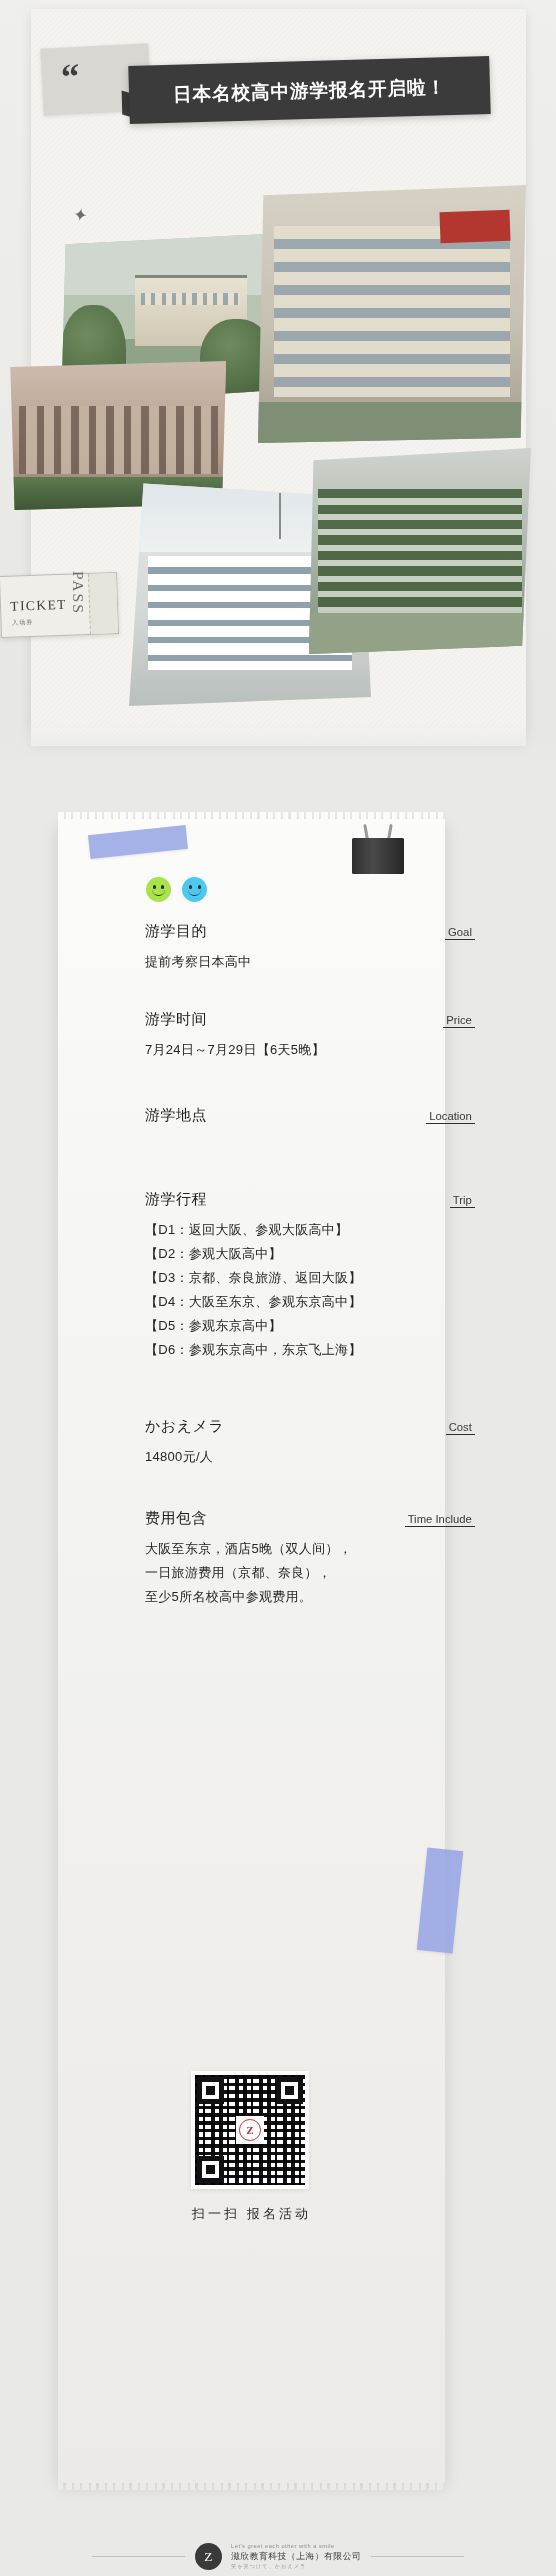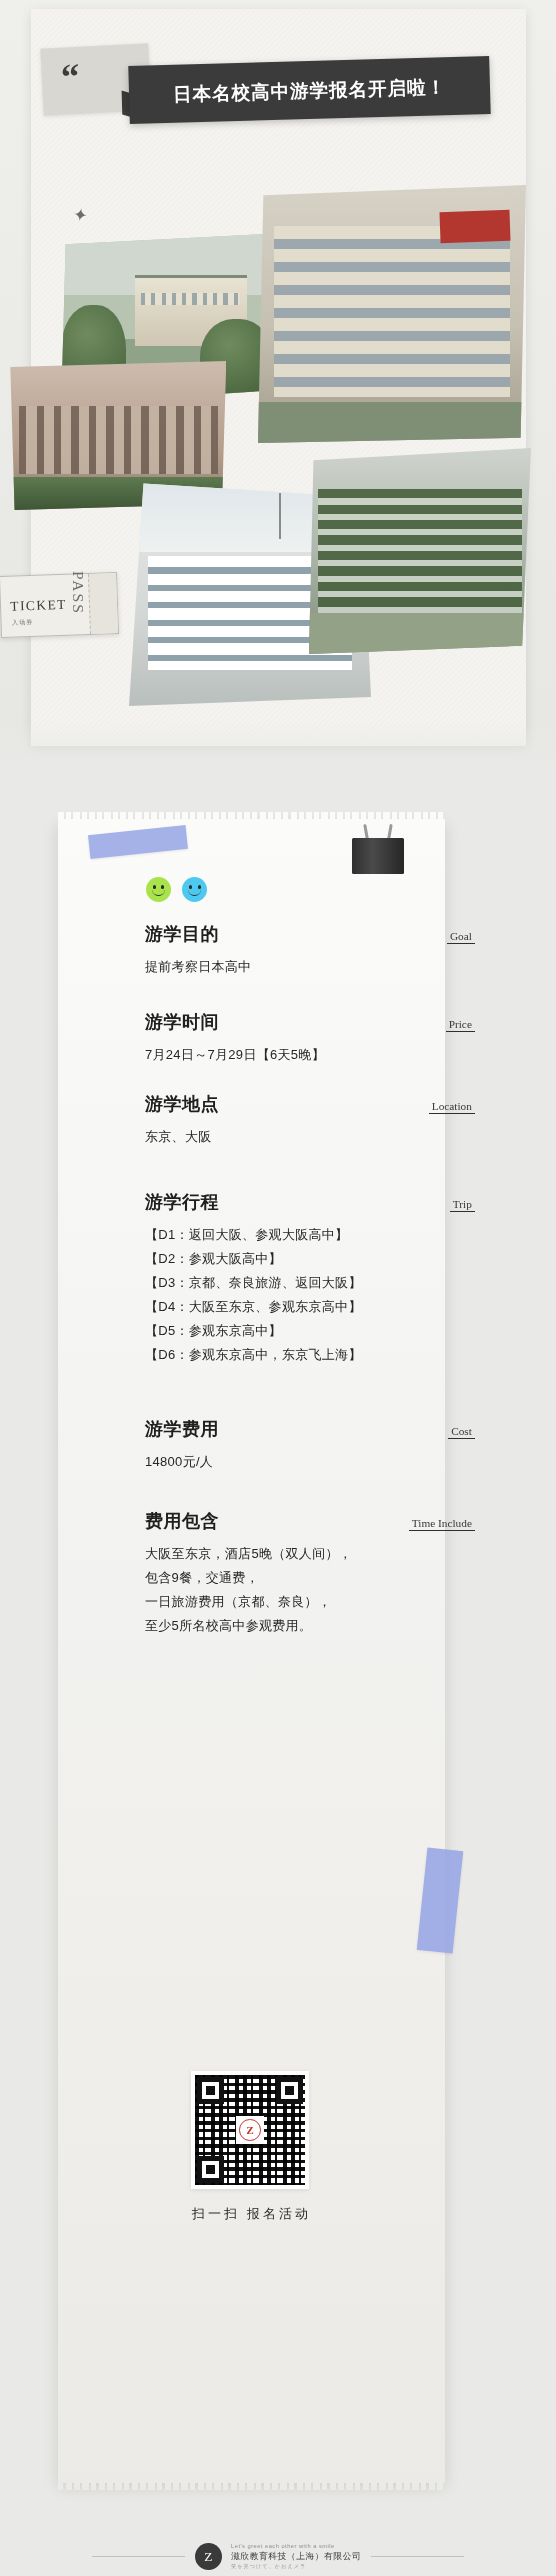--- a/index.html
+++ b/index.html
@@ -347,30 +347,30 @@
     position: absolute;
     left: 87px;
     width: 330px;
   }
   .sec-head {
     display: flex;
     align-items: baseline;
     gap: 7.2px;
   }
   .sec-head .zh {
-    font-size: 18px;
-    font-weight: bold;
+    font-size: 15px;
+    font-weight: normal;
     color: #1f1f1f;
     letter-spacing: 0.5px;
     white-space: nowrap;
   }
   .sec-head .en {
     font-size: 11.3px;
     color: #3a3a3a;
-    font-family: Liberation Serif, serif;
+    font-family: Liberation Sans, sans-serif;
     white-space: nowrap;
     border-bottom: 1px solid #2f2f2f;
     padding: 0 3.1px 1px 3.1px;
   }
   .sec-head .spacer { flex: 1; }
   .sec-body {
     margin-top: 9.3px;
     font-size: 13px;
     color: #262626;
     line-height: 24px;
@@ -560,28 +560,25 @@
       <div class="sec-head">
         <span class="zh">游学时间</span>
         <span class="spacer"></span>
         <span class="en">Price</span>
       </div>
       <div class="sec-body">
         <div class="line">7月24日～7月29日【6天5晚】</div>
       </div>
     </div>
 
-    <div class="section" style="top:273px">
+    <div class="section" style="top:287px">
       <div class="sec-head">
         <span class="zh">游学地点</span>
         <span class="spacer"></span>
         <span class="en">Location</span>
-      </div>
-      <div class="sec-body">
-        <div class="line">东京、大阪</div>
       </div>
     </div>
 
     <div class="section" style="top:371px">
       <div class="sec-head">
         <span class="zh">游学行程</span>
         <span class="spacer"></span>
         <span class="en">Trip</span>
       </div>
       <div class="sec-body">
@@ -589,38 +586,37 @@
         <div class="line">【D2：参观大阪高中】</div>
         <div class="line">【D3：京都、奈良旅游、返回大阪】</div>
         <div class="line">【D4：大阪至东京、参观东京高中】</div>
         <div class="line">【D5：参观东京高中】</div>
         <div class="line">【D6：参观东京高中，东京飞上海】</div>
       </div>
     </div>
 
     <div class="section" style="top:598px">
       <div class="sec-head">
-        <span class="zh">游学费用</span>
+        <span class="zh">かおえメラ</span>
         <span class="spacer"></span>
         <span class="en">Cost</span>
       </div>
       <div class="sec-body">
         <div class="line">14800元/人</div>
       </div>
     </div>
 
     <div class="section" style="top:690px">
       <div class="sec-head">
         <span class="zh">费用包含</span>
         <span class="spacer"></span>
         <span class="en">Time Include</span>
       </div>
       <div class="sec-body">
         <div class="line">大阪至东京，酒店5晚（双人间），</div>
-        <div class="line">包含9餐，交通费，</div>
         <div class="line">一日旅游费用（京都、奈良），</div>
         <div class="line">至少5所名校高中参观费用。</div>
       </div>
     </div>
 
     <div class="qr-box">
       <div class="qr-inner">
         <div class="qr-eye tl">
             <div class="c"></div>
           </div>

